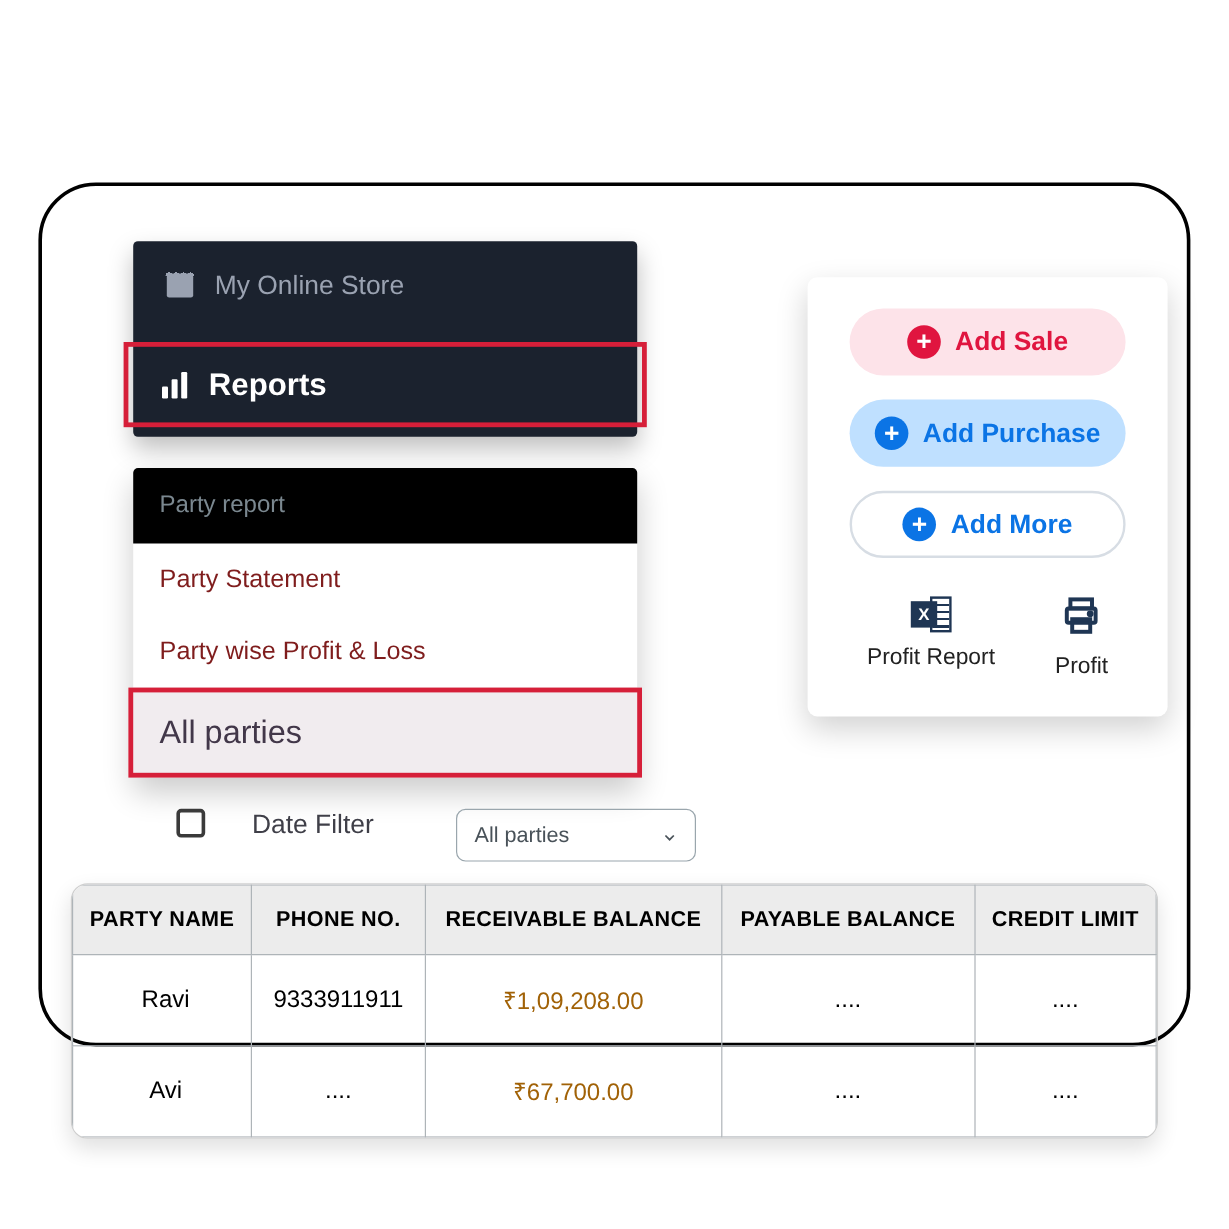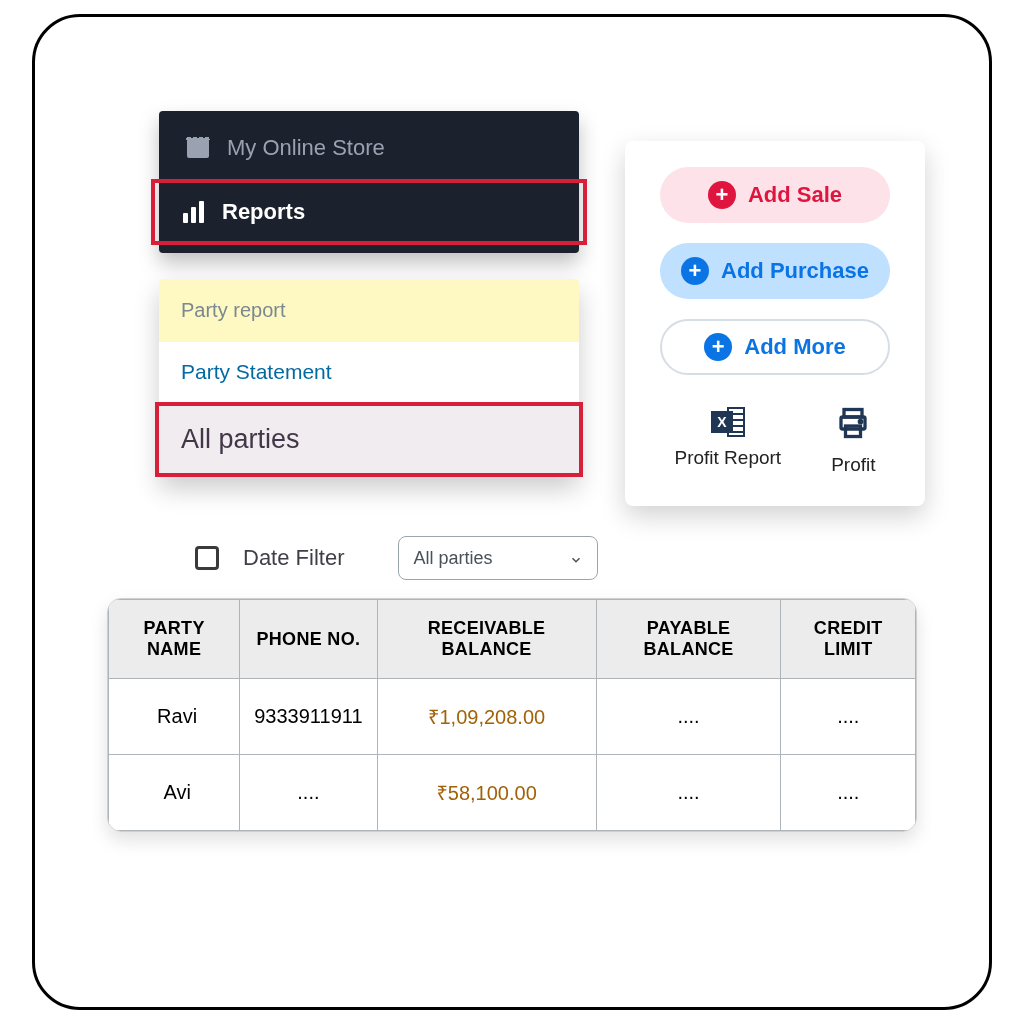--- a/index.html
+++ b/index.html
@@ -3,49 +3,49 @@
 <meta charset="utf-8">
 <style>
   * { box-sizing: border-box; margin: 0; padding: 0; }
   body {
     width: 1024px; height: 1024px;
     font-family: -apple-system, BlinkMacSystemFont, "Segoe UI", Arial, sans-serif;
     background: #fff;
     display: flex; align-items: center; justify-content: center;
   }
   .frame {
-    width: 960px; height: 996px;
+    width: 960px; height: 720px;
     border: 3px solid #000;
     border-radius: 48px;
     background: #fff;
     position: relative;
-    padding: 64px;
+    padding: 16px;
   }
   .top-row { display: flex; gap: 40px; align-items: flex-start; }
   .left-col { flex: 1; }
   .right-col { width: 300px; }
 
   
   .sidebar {
     width: 420px; background: #1b222e;
     border-radius: 4px;
     box-shadow: 0 10px 20px rgba(0,0,0,0.25);
     padding-top: 10px; padding-bottom: 8px;
     margin-left: 60px;
     margin-top: 30px;
   }
   .side-item {
     display: flex; align-items: center; gap: 18px;
     padding: 14px 28px;
     color: #9aa2b1; font-size: 22px;
   }
   .side-item.active {
-    color: #fff; font-weight: 700; font-size: 22px;
+    color: #fff; font-weight: 700; font-size: 26px;
     border: 4px solid #d61f39;
-    margin: 4px -8px 0 -8px;
+    margin: 20px -8px 0 -8px;
     padding: 16px 28px;
   }
   .store-icon {
     width: 22px; height: 20px; display: inline-block;
     background: #9aa2b1;
     border-radius: 3px 3px 2px 2px;
     position: relative;
   }
   .store-icon::before {
     content: ""; position: absolute; top: -6px; left: -1px; right: -1px; height: 8px;
@@ -61,26 +61,26 @@
   .bars-icon span:nth-child(2){height:16px;}
   .bars-icon span:nth-child(3){height:22px;}
 
   
   .submenu {
     width: 420px; margin-left: 60px; margin-top: 26px;
     background: #fff; border-radius: 4px;
     box-shadow: 0 12px 26px rgba(0,0,0,0.2);
   }
   .sub-header {
-    background: #fef9c3; color: #7b8890;
+    background: #000000; color: #7b8890;
     padding: 20px 22px; font-size: 20px;
     border-radius: 4px 4px 0 0;
   }
   .sub-item {
-    padding: 18px 22px; font-size: 21px; color: #0369a1;
+    padding: 18px 22px; font-size: 21px; color: #7f1d1d;
   }
   .sub-item.highlight {
     border: 4px solid #d61f39;
     background: #f1ecef;
     font-size: 27px; color: #423749;
     margin: 0 -4px -4px -4px;
   }
 
   
   .action-panel {
@@ -119,21 +119,21 @@
   }
   .excel-glyph .x {
     position: absolute; left: 0; top: 6px; width: 22px; height: 22px;
     background: #1f3654; color: #fff; font-weight: 700; font-size: 14px;
     display:flex;align-items:center;justify-content:center;
   }
   .print-glyph svg { width: 36px; height: 36px; }
 
   
   .filter-row {
-    display: flex; align-items: center; gap: 24px;
+    display: flex; gap: 39px;
     margin: 30px 0 18px 96px;
   }
   .checkbox {
     width: 24px; height: 24px; border: 3px solid #3a3a3a; border-radius: 4px;
   }
   .filter-label { font-size: 22px; color: #3f3f48; }
   .dropdown {
     display: flex; align-items: center; justify-content: space-between;
     width: 200px; height: 44px; padding: 0 14px;
     border: 1.5px solid #9aa6ad; border-radius: 8px;
@@ -186,20 +186,23 @@
               <span></span>
           </span>
           <span>Reports</span>
         </div>
       </div>
 
       <div class="submenu">
         <div class="sub-header">Party report</div>
         <div class="sub-item">
           <span>Party Statement</span>
+        </div>
+        <div class="sub-item">
+          <span>Party wise Profit &amp; Loss</span>
         </div>
         <div class="sub-item highlight">
           <span>All parties</span>
         </div>
       </div>
 
     </div>
 
     <div class="right-col">
       <div class="action-panel">
@@ -268,21 +271,21 @@
         <tr>
           <td class="name">Ravi</td>
           <td>9333911911</td>
           <td class="recv">₹1,09,208.00</td>
           <td>....</td>
           <td>....</td>
         </tr>
         <tr>
           <td class="name">Avi</td>
           <td>....</td>
-          <td class="recv">₹58,100.00</td>
+          <td class="recv">₹67,700.00</td>
           <td>....</td>
           <td>....</td>
         </tr>
       </tbody>
     </table>
   </div>
 
 </div>
 
 </body></html>

